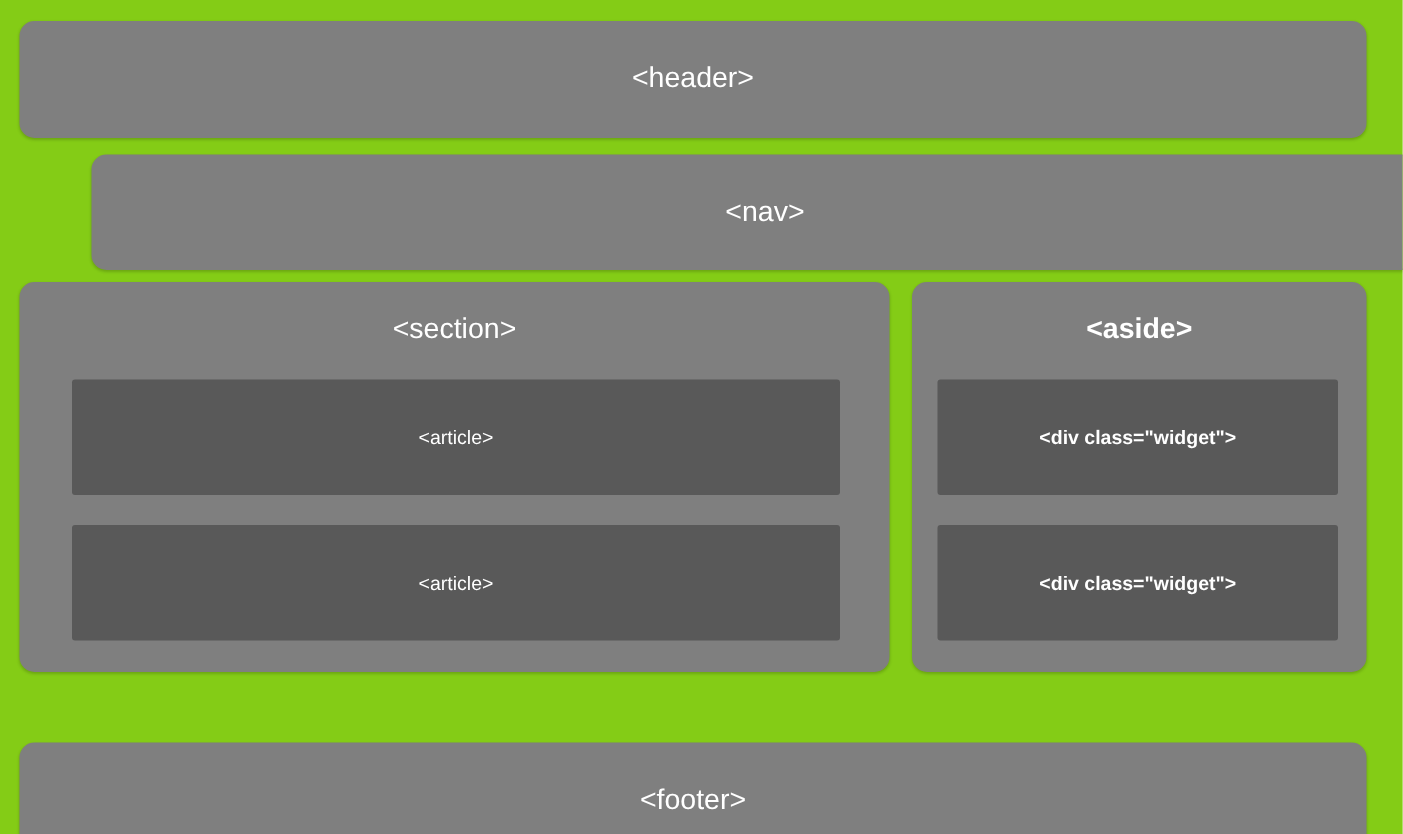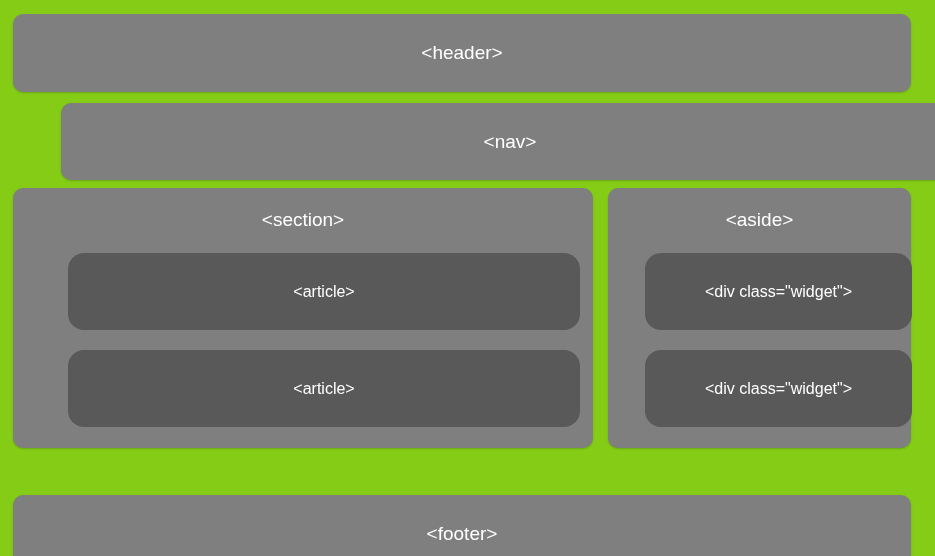--- a/index.html
+++ b/index.html
@@ -40,33 +40,32 @@
   .container-box .title {
     position: absolute;
     left: 0;
     right: 0;
     top: 0;
     height: 64px;
   }
   .inner-box {
     position: absolute;
     background: #595959;
-    border-radius: 16px;
+    border-radius: 2px;
     display: flex;
     align-items: center;
     justify-content: center;
-    font-size: 16px;
+    font-size: 13px;
     color: #ffffff;
-    margin-left: 20px;
   }
   
   .pos-header  { left: 13px;  top: 14px;  width: 898px; height: 78px; }
   .pos-nav     { left: 13px;  top: 103px; width: 898px; height: 77px; margin-left: 48px; }
   .pos-section { left: 13px;  top: 188px; width: 580px; height: 260px; }
-  .pos-aside   { left: 608px; top: 188px; width: 303px; height: 260px; }
+  .pos-aside   { left: 608px; top: 188px; width: 303px; height: 260px; font-weight: bold; }
   .pos-footer  { left: 13px;  top: 462px; width: 898px; height: 78px; margin-top: 33px; }
 
   .pos-article-1 { left: 35px; top: 65px;  width: 512px; height: 77px; }
   .pos-article-2 { left: 35px; top: 162px; width: 512px; height: 77px; }
   .pos-widget-1  { left: 17px; top: 65px;  width: 267px; height: 77px; }
   .pos-widget-2  { left: 17px; top: 162px; width: 267px; height: 77px; }
 </style>
 </head>
 <body>
 

